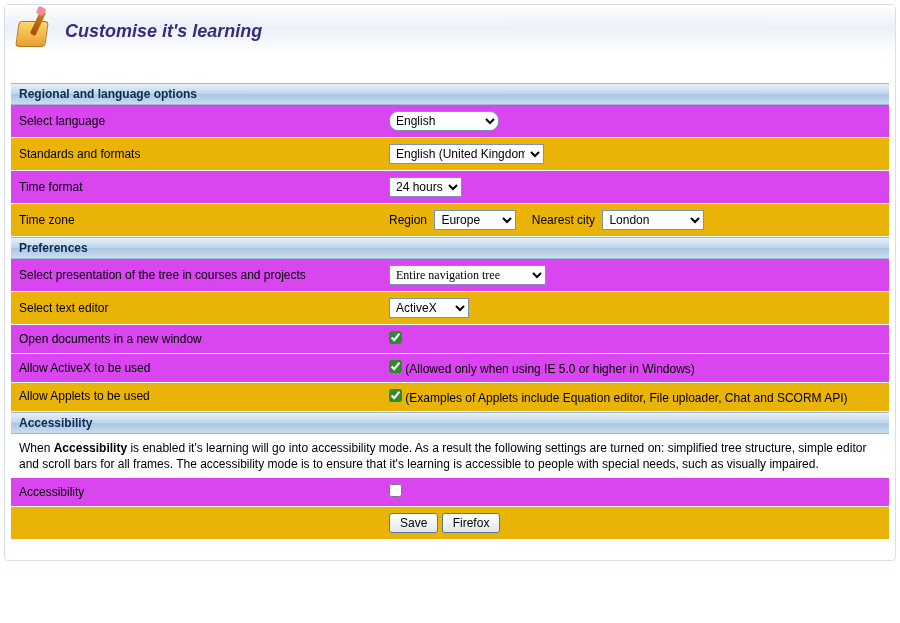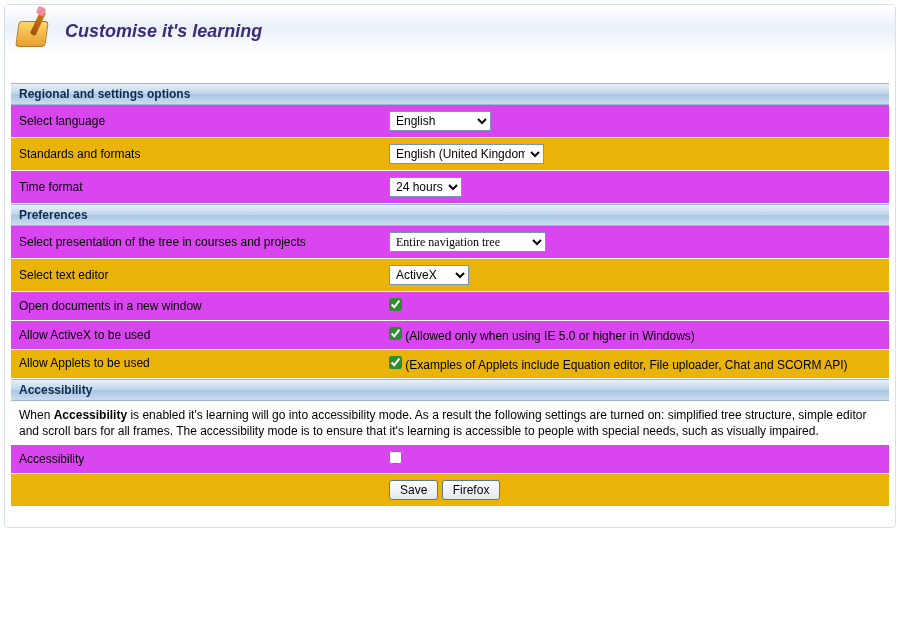--- a/index.html
+++ b/index.html
@@ -108,44 +108,57 @@
         <div class="pencil"></div>
         <div class="peraser"></div>
     </div>
     <h1 class="title">Customise it's learning</h1>
   </div>
 
   <div style="height:28px;"></div>
 
   <div class="content">
 
-    <div class="section-header">Regional and settings options</div>
+    <div class="section-header">Regional and language options</div>
     <table class="grid">
       <tbody>
           <tr class="odd">
         <td class="label-col">Select language</td>
         <td>
-          <select class="sel" style="width:102px;">
+          <select class="sel" style="width:110px;border-radius:9px;">
             <option>English</option>
           </select>
         </td>
       </tr>
       <tr class="even">
         <td class="label-col">Standards and formats</td>
         <td>
           <select class="sel" style="width:155px;">
             <option>English (United Kingdom)</option>
           </select>
         </td>
       </tr>
       <tr class="odd">
         <td class="label-col">Time format</td>
         <td>
           <select class="sel">
             <option>24 hours</option>
+          </select>
+        </td>
+      </tr>
+      <tr class="even">
+        <td class="label-col">Time zone</td>
+        <td class="region-row">
+          <span class="lbl">Region</span>
+          <select class="sel" style="width:82px;">
+            <option>Europe</option>
+          </select>
+          <span class="lbl2">Nearest city</span>
+          <select class="sel" style="width:102px;">
+            <option>London</option>
           </select>
         </td>
       </tr>
     </tbody>
       </table>
 
     <div class="section-header">Preferences</div>
     <table class="grid">
       <tbody>
           <tr class="odd">

